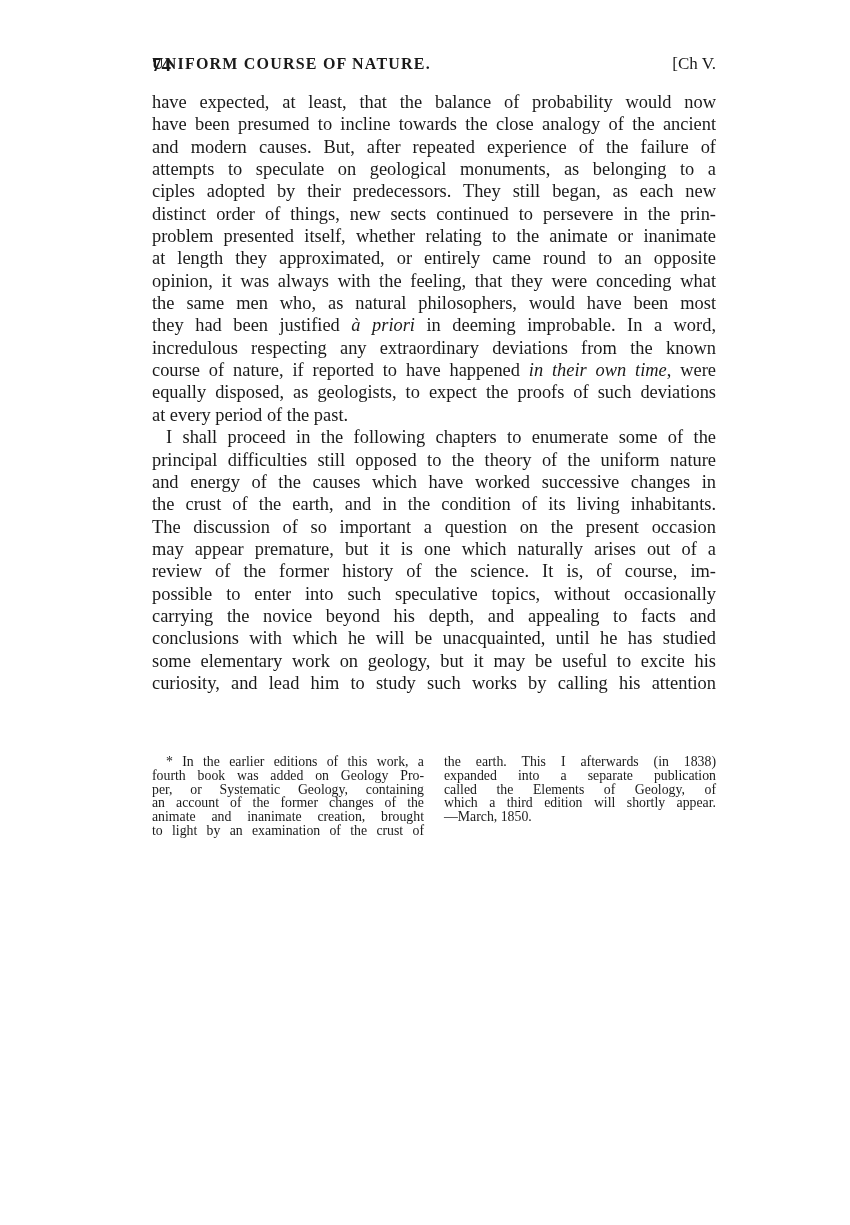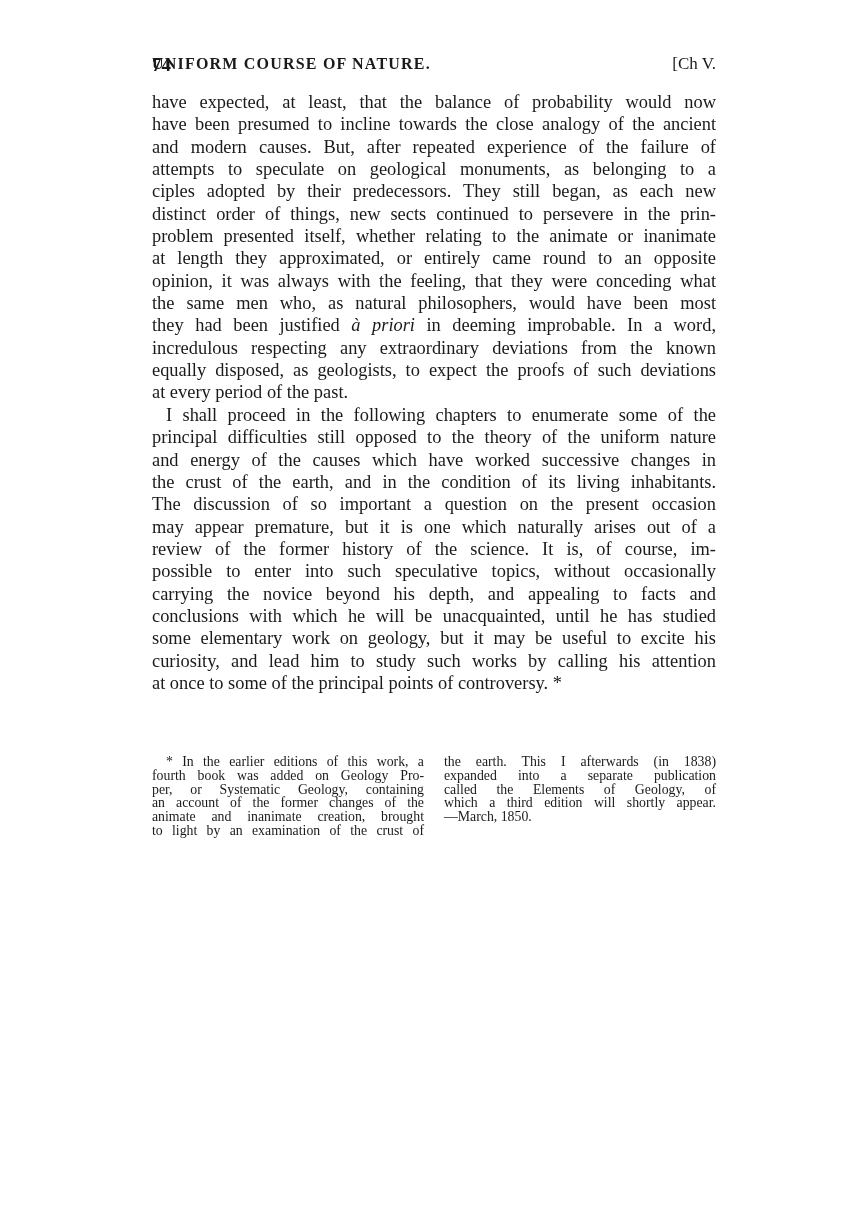--- a/index.html
+++ b/index.html
@@ -37,37 +37,37 @@
         <span class="line">and modern causes.  But, after repeated experience of the failure of</span>
         <span class="line">attempts to speculate on geological monuments, as belonging to a</span>
         <span class="line">ciples adopted by their predecessors.  They still began, as each new</span>
         <span class="line">distinct order of things, new sects continued to persevere in the prin-</span>
         <span class="line">problem presented itself, whether relating to the animate or inanimate</span>
         <span class="line">at length they approximated, or entirely came round to an opposite</span>
         <span class="line">opinion, it was always with the feeling, that they were conceding what</span>
         <span class="line">the same men who, as natural philosophers, would have been most</span>
         <span class="line">they had been justified <i>à priori</i> in deeming improbable.  In a word,</span>
         <span class="line">incredulous respecting any extraordinary deviations from the known</span>
+        <span class="line">course of nature, if reported to have happened <i>in their own time</i>, were</span>
         <span class="line">equally disposed, as geologists, to expect the proofs of such deviations</span>
         <span class="line last">at every period of the past.</span>
       </div>
     <div id="para-1">
         <span class="line indent">I shall proceed in the following chapters to enumerate some of the</span>
         <span class="line">principal difficulties still opposed to the theory of the uniform nature</span>
         <span class="line">and energy of the causes which have worked successive changes in</span>
         <span class="line">the crust of the earth, and in the condition of its living inhabitants.</span>
         <span class="line">The discussion of so important a question on the present occasion</span>
         <span class="line">may appear premature, but it is one which naturally arises out of a</span>
         <span class="line">review of the former history of the science.  It is, of course, im-</span>
         <span class="line">possible to enter into such speculative topics, without occasionally</span>
         <span class="line">carrying the novice beyond his depth, and appealing to facts and</span>
         <span class="line">conclusions with which he will be unacquainted, until he has studied</span>
         <span class="line">some elementary work on geology, but it may be useful to excite his</span>
         <span class="line">curiosity, and lead him to study such works by calling his attention</span>
-        <span class="line last">at once to some of the principal points of controversy. *</span>
       </div>
   </div>
 
   <div class="footnotes">
     <div class="fn-col" id="fn-left">
         <span class="line indent">* In the earlier editions of this work, a</span>
         <span class="line">fourth book was added on Geology Pro-</span>
         <span class="line">per, or Systematic Geology, containing</span>
         <span class="line">an account of the former changes of the</span>
         <span class="line">animate and inanimate creation, brought</span>

